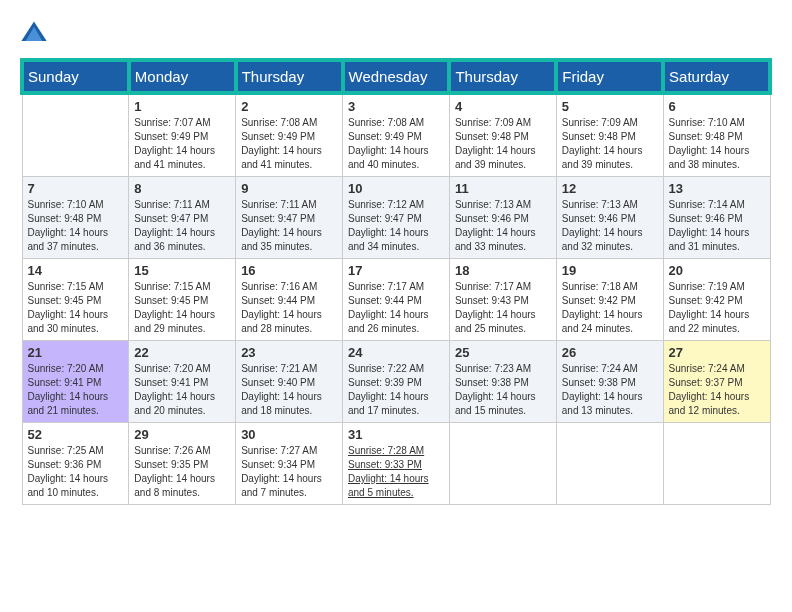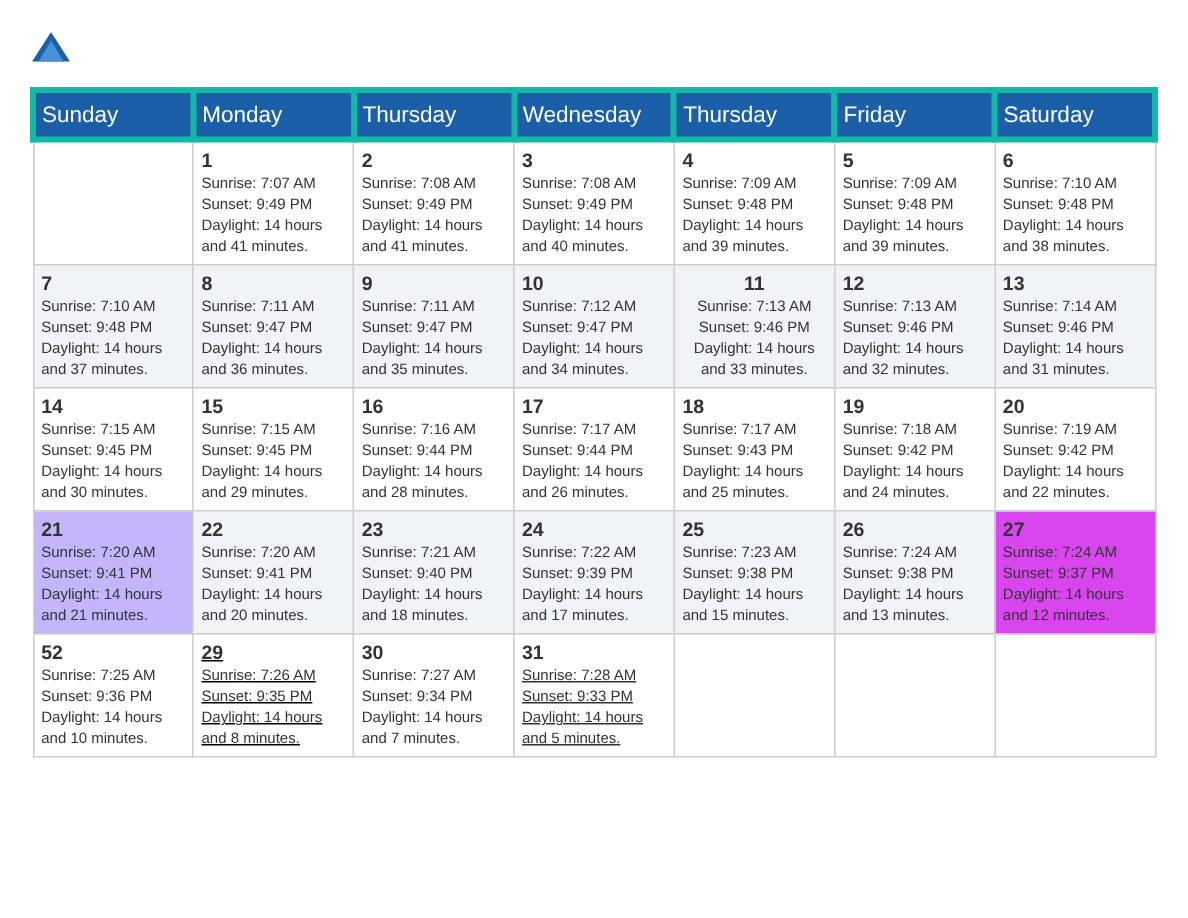--- a/index.html
+++ b/index.html
@@ -195,21 +195,21 @@
 Daylight: 14 hours
 and 35 minutes.</div>
         </td>
         <td style="background-color: rgb(240, 244, 248);">
           <span class="day-number">10</span>
           <div class="cell-info" style="white-space: pre-line;">Sunrise: 7:12 AM
 Sunset: 9:47 PM
 Daylight: 14 hours
 and 34 minutes.</div>
         </td>
-        <td style="background-color: rgb(240, 244, 248); text-align: center;">
+        <td style="background-color: rgb(240, 244, 248);">
           <span class="day-number">11</span>
           <div class="cell-info" style="white-space: pre-line;">Sunrise: 7:13 AM
 Sunset: 9:46 PM
 Daylight: 14 hours
 and 33 minutes.</div>
         </td>
         <td style="background-color: rgb(240, 244, 248);">
           <span class="day-number">12</span>
           <div class="cell-info" style="white-space: pre-line;">Sunrise: 7:13 AM
 Sunset: 9:46 PM
@@ -311,37 +311,37 @@
 Daylight: 14 hours
 and 15 minutes.</div>
         </td>
         <td style="background-color: rgb(240, 244, 248);">
           <span class="day-number">26</span>
           <div class="cell-info" style="white-space: pre-line;">Sunrise: 7:24 AM
 Sunset: 9:38 PM
 Daylight: 14 hours
 and 13 minutes.</div>
         </td>
-        <td style="background-color: #d946ef;">
+        <td style="background-color: #fef9c3;">
           <span class="day-number">27</span>
           <div class="cell-info" style="white-space: pre-line;">Sunrise: 7:24 AM
 Sunset: 9:37 PM
 Daylight: 14 hours
 and 12 minutes.</div>
         </td>
       </tr>
       <tr>
         <td style="background-color: rgb(255, 255, 255);">
           <span class="day-number">52</span>
           <div class="cell-info" style="white-space: pre-line;">Sunrise: 7:25 AM
 Sunset: 9:36 PM
 Daylight: 14 hours
 and 10 minutes.</div>
         </td>
-        <td style="background-color: rgb(255, 255, 255); text-decoration: underline;">
+        <td style="background-color: rgb(255, 255, 255);">
           <span class="day-number">29</span>
           <div class="cell-info" style="white-space: pre-line;">Sunrise: 7:26 AM
 Sunset: 9:35 PM
 Daylight: 14 hours
 and 8 minutes.</div>
         </td>
         <td style="background-color: rgb(255, 255, 255);">
           <span class="day-number">30</span>
           <div class="cell-info" style="white-space: pre-line;">Sunrise: 7:27 AM
 Sunset: 9:34 PM

